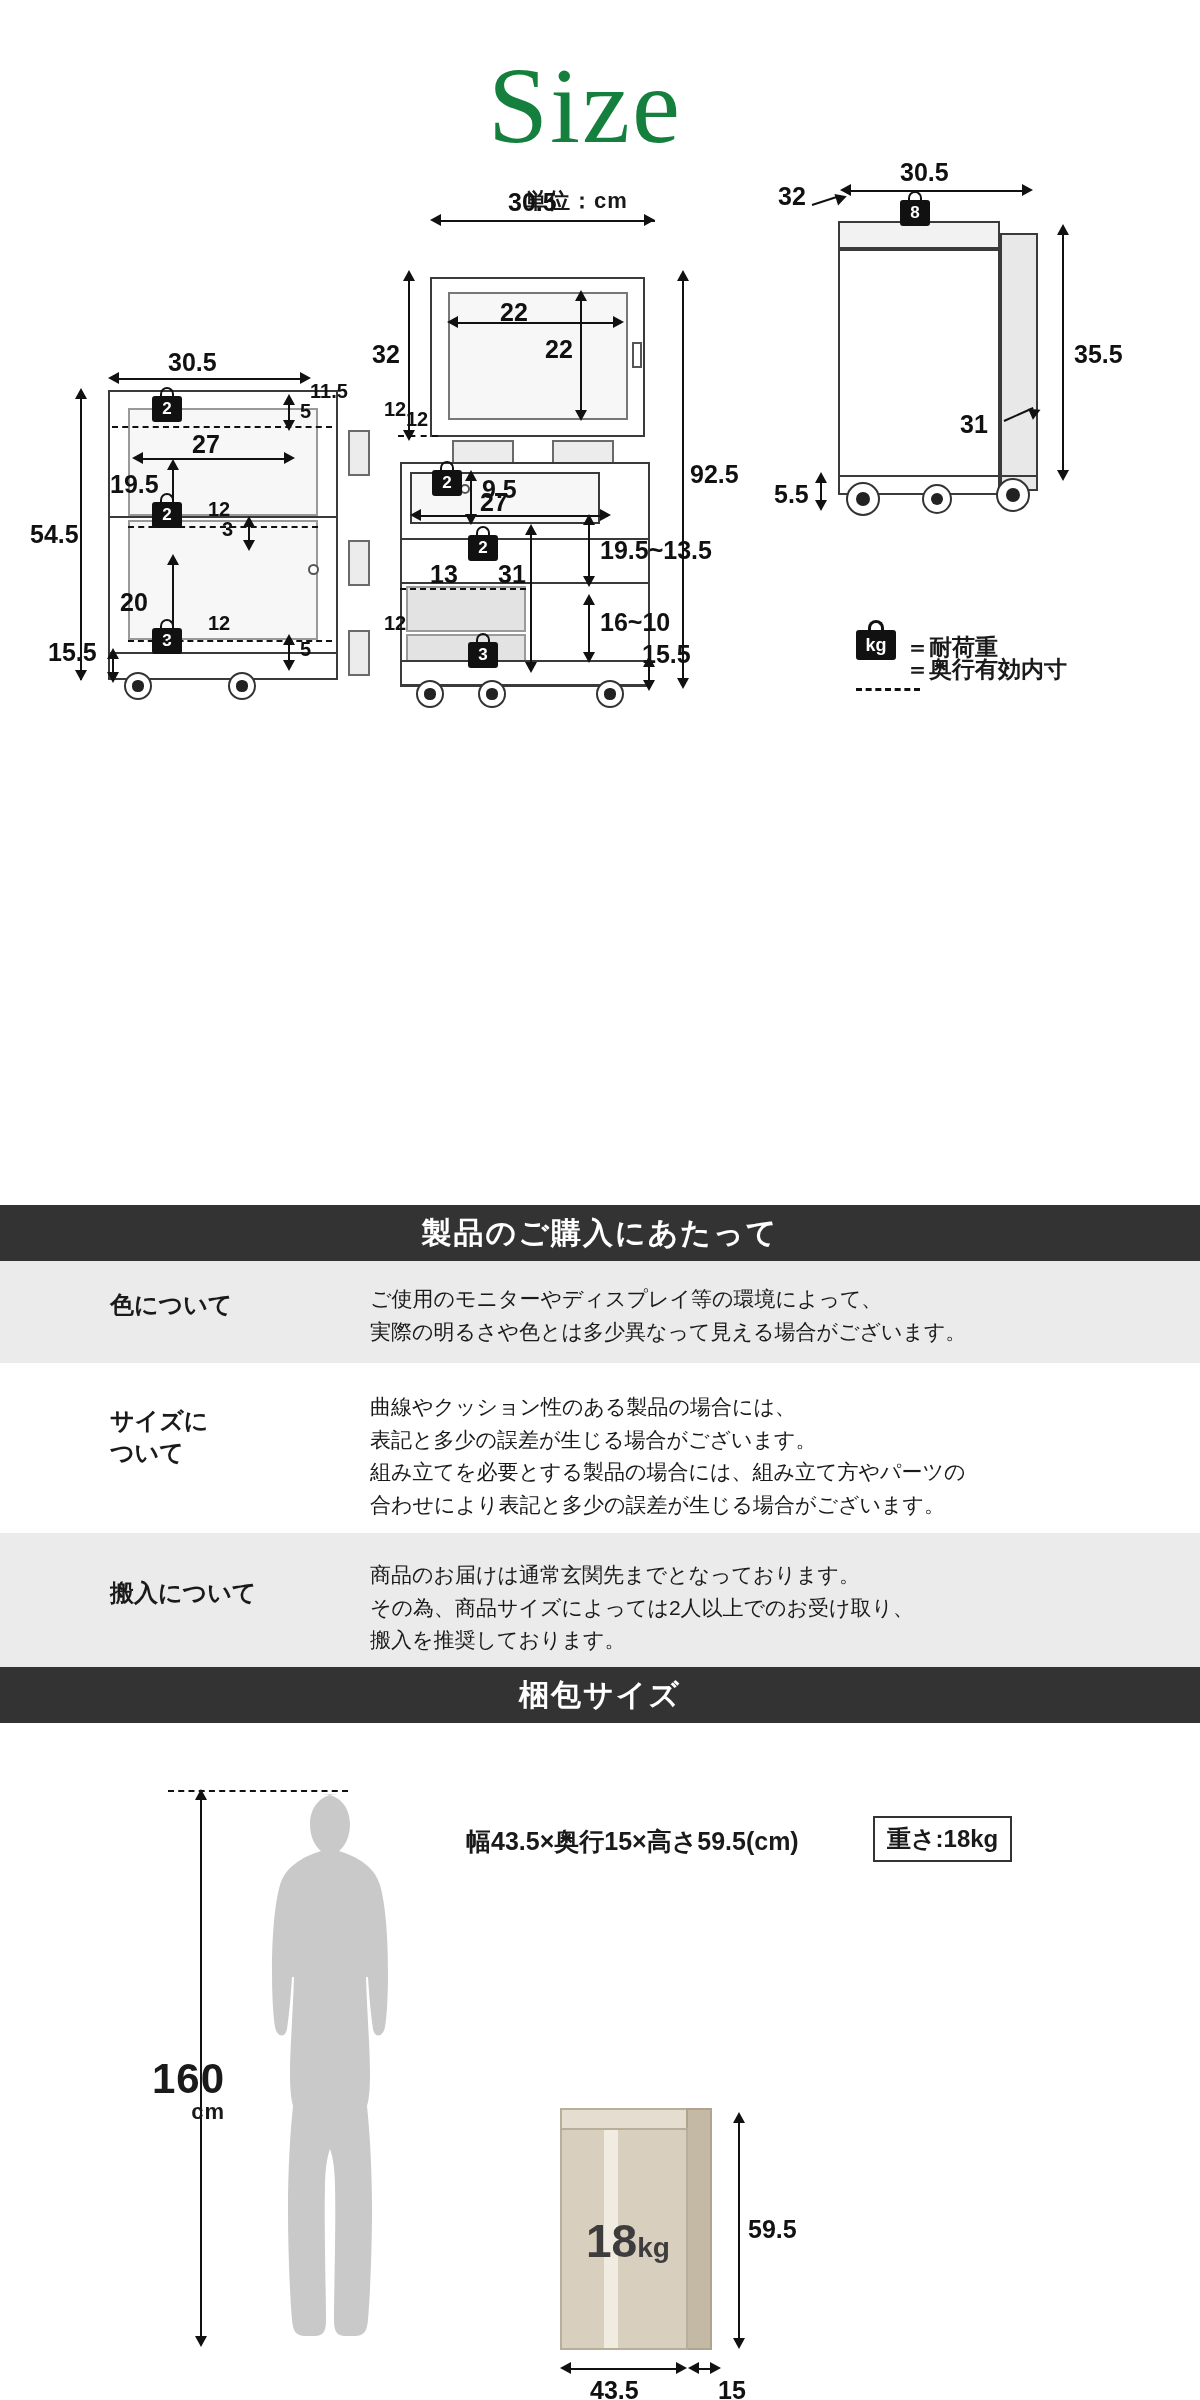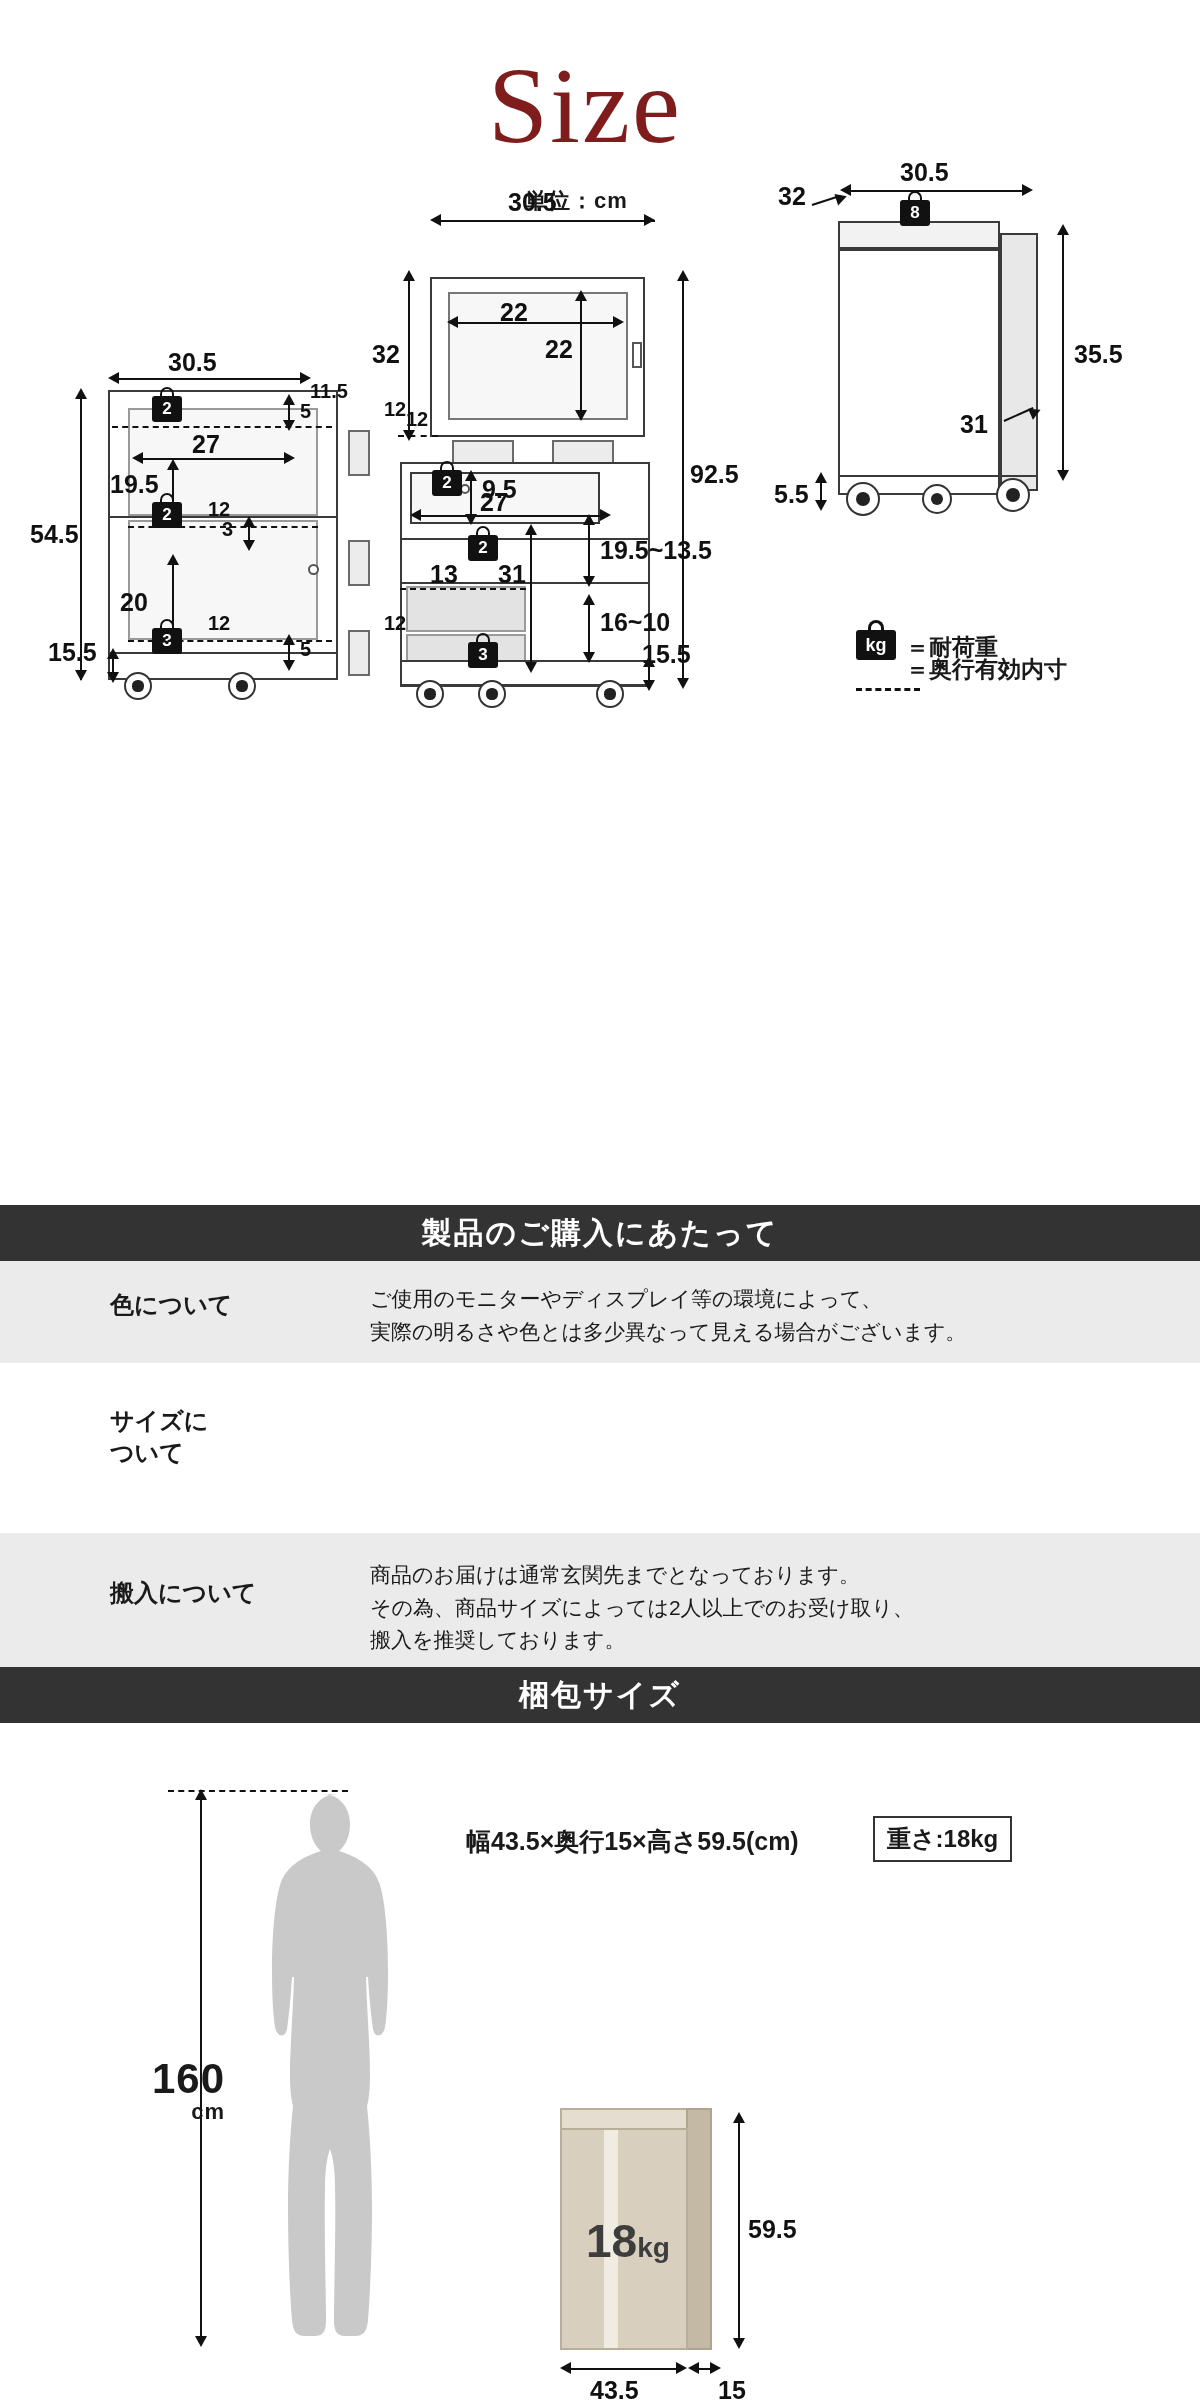--- a/index.html
+++ b/index.html
@@ -25,21 +25,21 @@
   .size-title {
     position: absolute;
     left: 0;
     top: 52px;
     width: 1170px;
     text-align: center;
     font-family: "Liberation Serif", serif;
     font-size: 108px;
     line-height: 1;
     letter-spacing: 2px;
-    color: #7f1d1d;
+    color: #15803d;
     font-weight: 400;
   }
   .size-unit {
     position: absolute;
     left: 0;
     top: 186px;
     width: 1153px;
     text-align: center;
     font-size: 22px;
     font-weight: bold;
@@ -499,20 +499,24 @@
 
   <div class="note-row alt" style="top:1261px; height:102px;">
     <div class="note-label" style="top:28px;">色について</div>
     <div class="note-body" style="top:22px;">ご使用のモニターやディスプレイ等の環境によって、
 実際の明るさや色とは多少異なって見える場合がございます。</div>
   </div>
 
   <div class="note-row plain" style="top:1363px; height:170px;">
     <div class="note-label" style="top:42px; white-space:pre-line;">サイズに
 ついて</div>
+    <div class="note-body" style="top:28px;">曲線やクッション性のある製品の場合には、
+表記と多少の誤差が生じる場合がございます。
+組み立てを必要とする製品の場合には、組み立て方やパーツの
+合わせにより表記と多少の誤差が生じる場合がございます。</div>
   </div>
 
   <div class="note-row alt" style="top:1533px; height:138px;padding-left:45px;">
     <div class="note-label" style="top:44px;">搬入について</div>
     <div class="note-body" style="top:26px;">商品のお届けは通常玄関先までとなっております。
 その為、商品サイズによっては2人以上でのお受け取り、
 搬入を推奨しております。</div>
   </div>
 
   <div class="band" style="top:1667px; height:56px; line-height:56px;">梱包サイズ</div>

